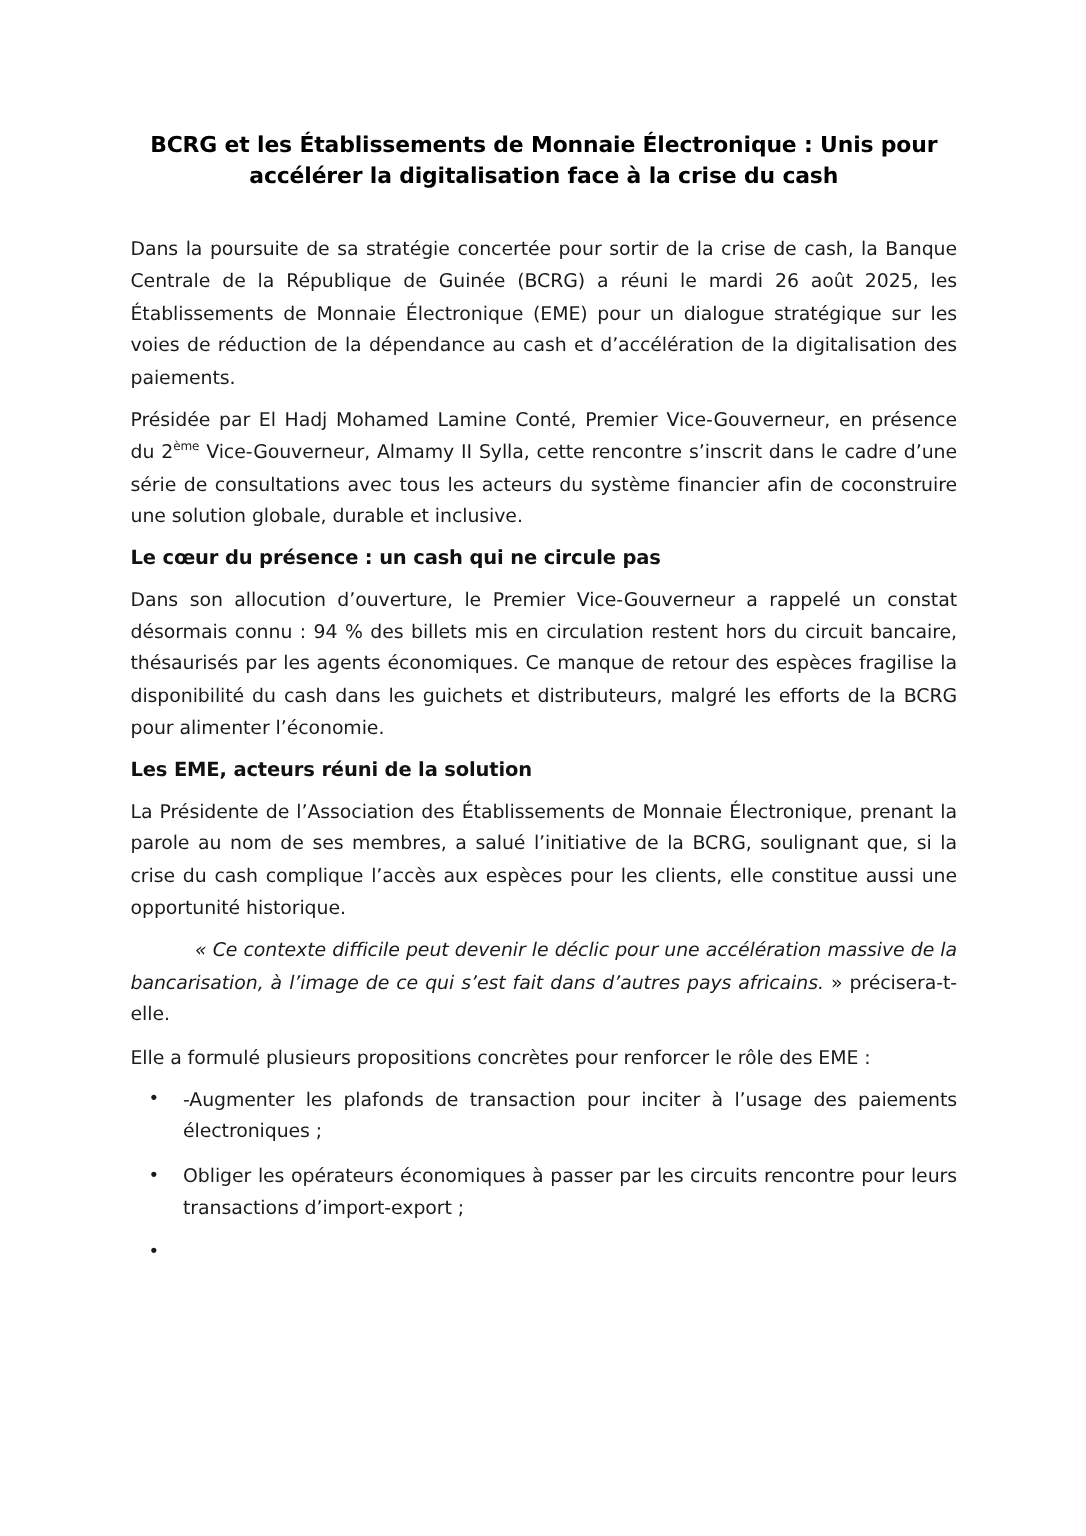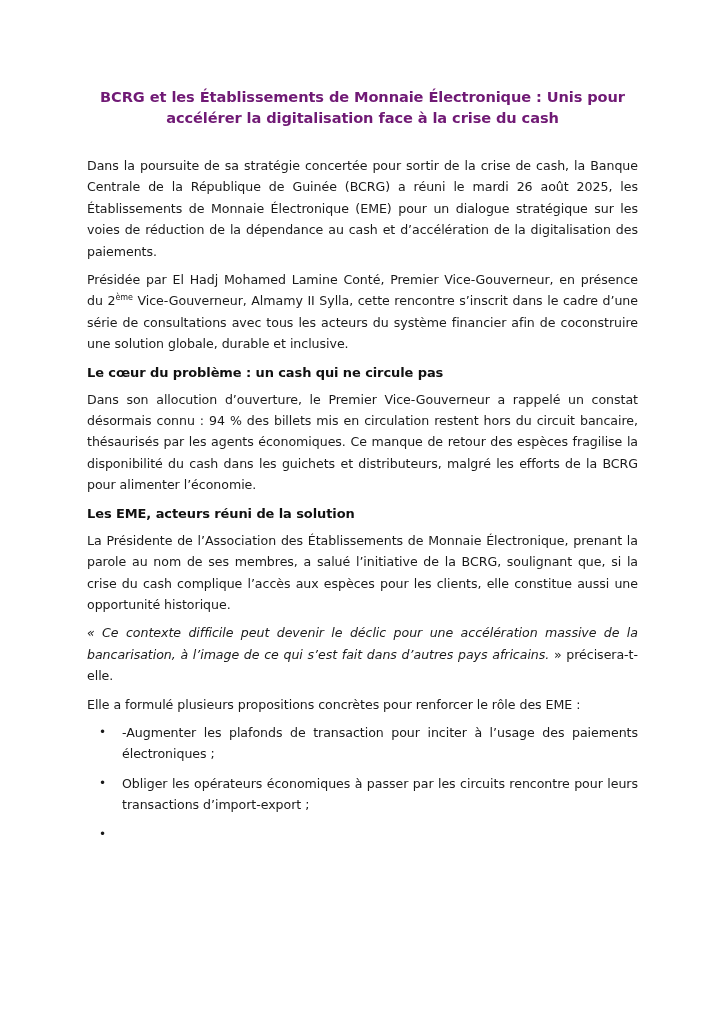--- a/index.html
+++ b/index.html
@@ -21,31 +21,32 @@
       top: 86px;
       width: 551px;
     }
     .title {
       font-weight: bold;
       font-size: 14.6px;
       line-height: 21px;
       text-align: center;
       margin: 0 0 27px 0;
       letter-spacing: -0.1px;
-      color: #701a75;
+      color: #000000;
     }
     p.body {
       font-size: 12.6px;
       line-height: 21.4px;
       text-align: justify;
       margin: 0 0 7px 0;
       letter-spacing: -0.05px;
     }
     p.body em {
       font-style: italic;
+      margin-left: 43px;
     }
     h2.section {
       font-weight: bold;
       font-size: 13px;
       line-height: 21px;
       margin: 0 0 6px 0;
       letter-spacing: -0.1px;
       color: #111111;
     }
     ul.props {
@@ -78,21 +79,21 @@
 <body>
 
 <div class="page">
 
   <h1 class="title">BCRG et les Établissements de Monnaie Électronique : Unis pour accélérer la digitalisation face à la crise du cash</h1>
 
   <p class="body">Dans la poursuite de sa stratégie concertée pour sortir de la crise de cash, la Banque Centrale de la République de Guinée (BCRG) a réuni le mardi 26 août 2025, les Établissements de Monnaie Électronique (EME) pour un dialogue stratégique sur les voies de réduction de la dépendance au cash et d’accélération de la digitalisation des paiements.</p>
 
   <p class="body"><span>Présidée par El Hadj Mohamed Lamine Conté, Premier Vice-Gouverneur, en présence du 2</span><sup>ème</sup><span> Vice-Gouverneur, Almamy II Sylla, cette rencontre s’inscrit dans le cadre d’une série de consultations avec tous les acteurs du système financier afin de coconstruire une solution globale, durable et inclusive.</span></p>
 
-  <h2 class="section">Le cœur du problème : un cash qui ne circule pas</h2>
+  <h2 class="section">Le cœur du présence : un cash qui ne circule pas</h2>
   <p class="body">Dans son allocution d’ouverture, le Premier Vice-Gouverneur a rappelé un constat désormais connu : 94 % des billets mis en circulation restent hors du circuit bancaire, thésaurisés par les agents économiques. Ce manque de retour des espèces fragilise la disponibilité du cash dans les guichets et distributeurs, malgré les efforts de la BCRG pour alimenter l’économie.</p>
 
   <h2 class="section">Les EME, acteurs réuni de la solution</h2>
   <p class="body">La Présidente de l’Association des Établissements de Monnaie Électronique, prenant la parole au nom de ses membres, a salué l’initiative de la BCRG, soulignant que, si la crise du cash complique l’accès aux espèces pour les clients, elle constitue aussi une opportunité historique.</p>
   <p class="body"><em>« Ce contexte difficile peut devenir le déclic pour une accélération massive de la bancarisation, à l’image de ce qui s’est fait dans d’autres pays africains.</em><span> » précisera-t-elle.</span></p>
   <p class="body">Elle a formulé plusieurs propositions concrètes pour renforcer le rôle des EME :</p>
 
   <ul class="props">
     <li>
       <span class="bullet">•</span>

